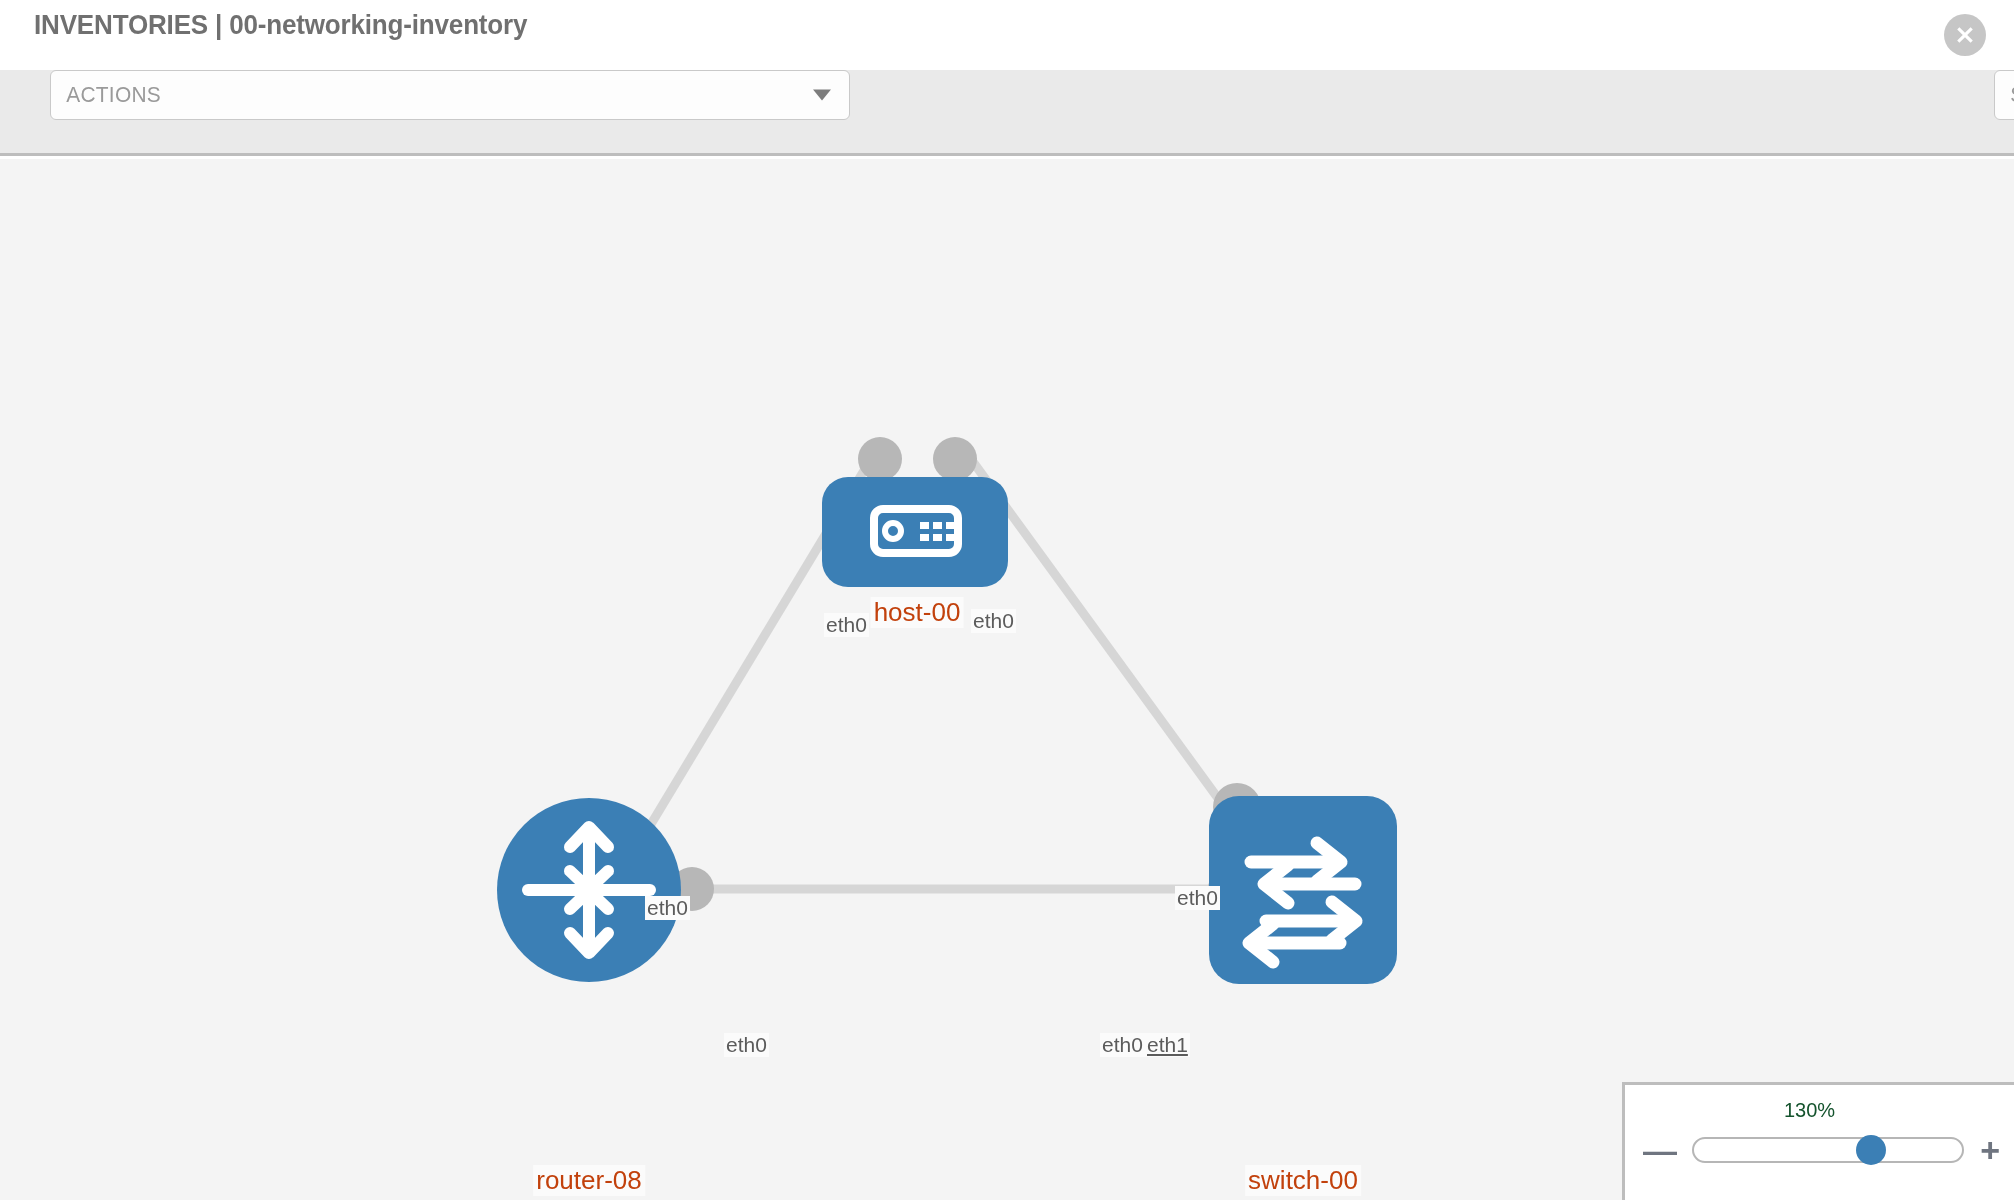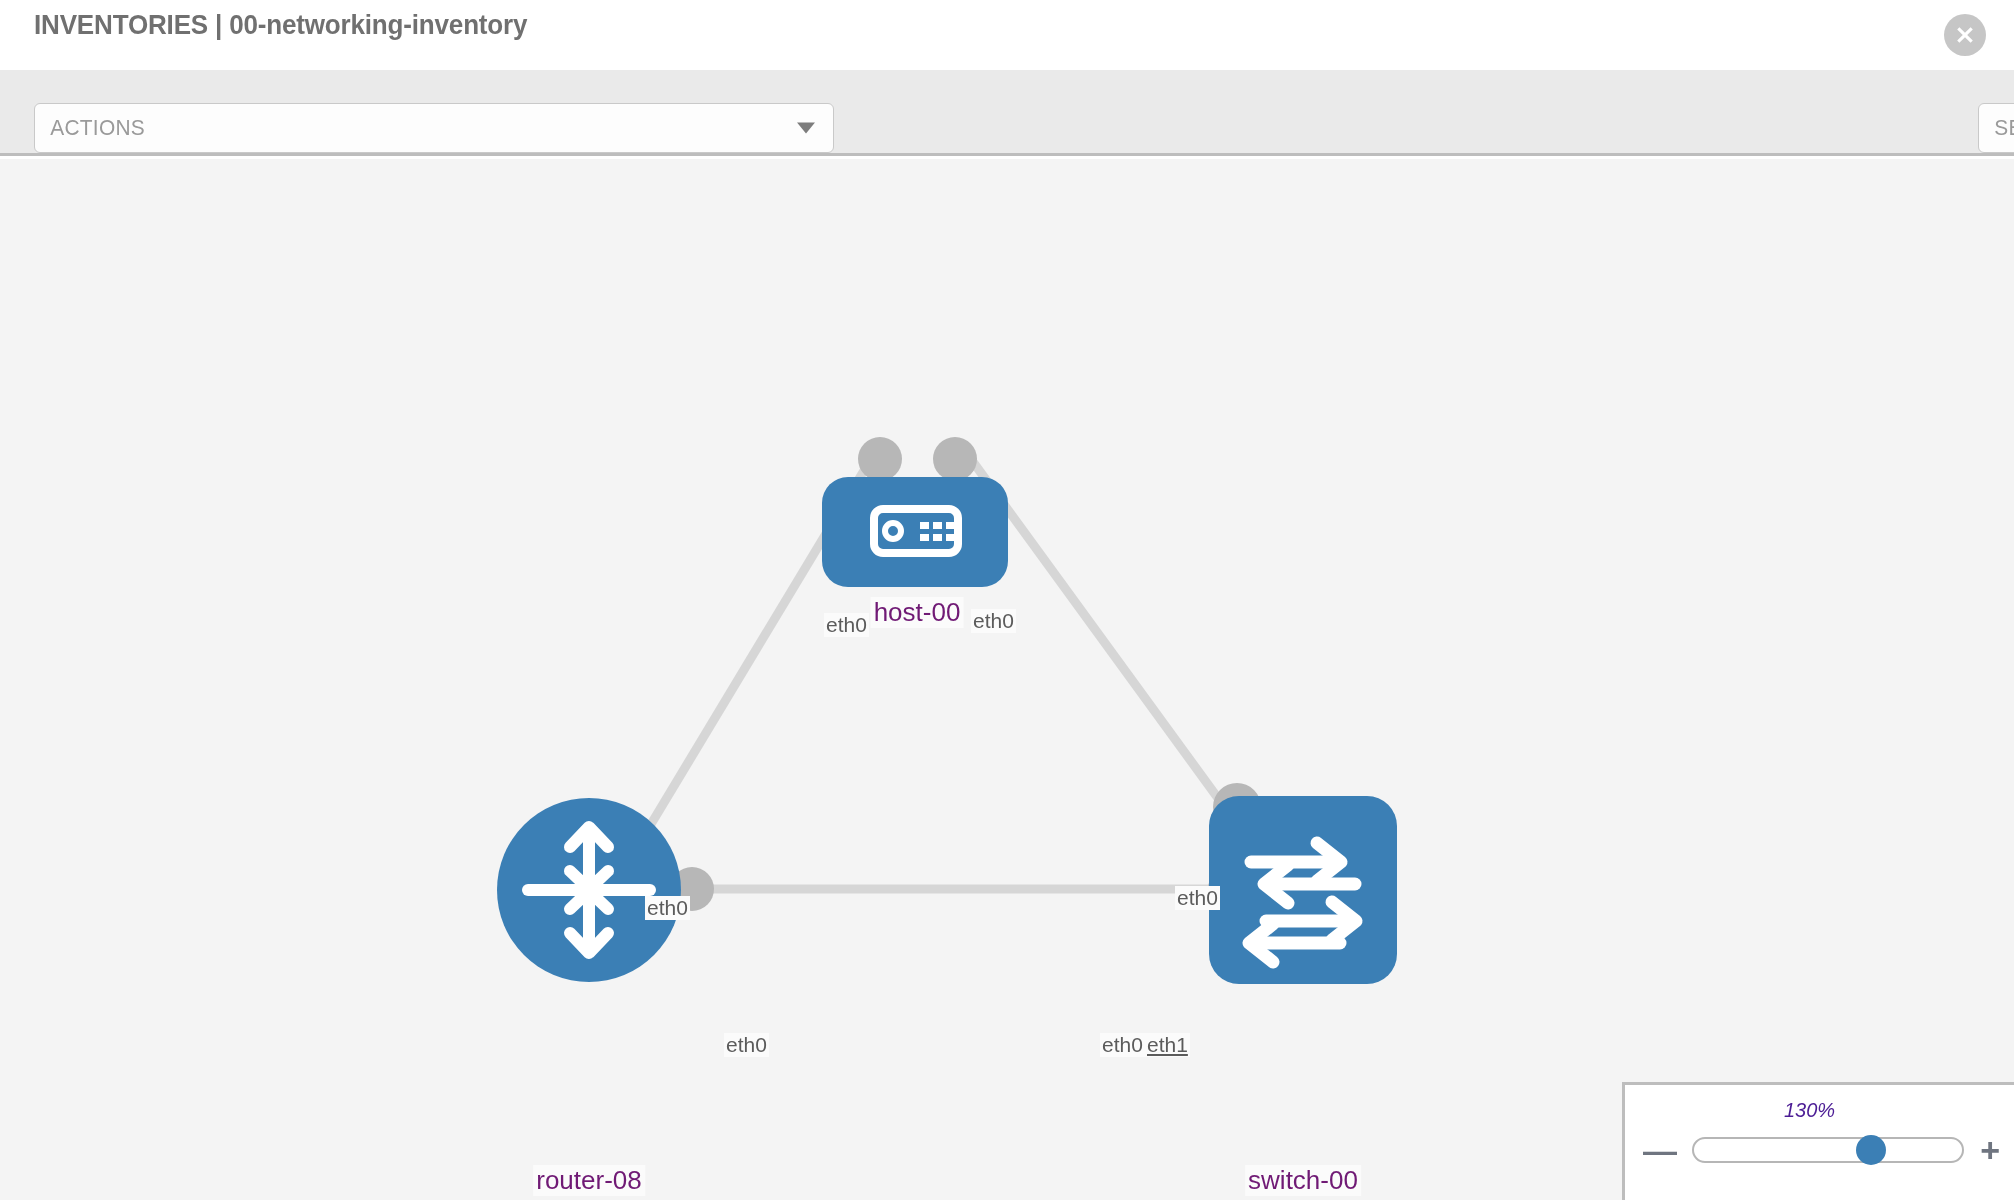--- a/index.html
+++ b/index.html
@@ -52,21 +52,22 @@
   .close-btn svg { display: block; }
 
   
   .toolbar {
     position: absolute;
     left: 0; top: 70px;
     width: 2014px; height: 86px;
     background: #eaeaea;
     border-bottom: 3px solid #bdbdbd;
     display: flex;
-    align-items: flex-end;
+    align-items: flex-start;
+    padding-left: 16px;
   }
   .select-box {
     position: relative;
     background: #fdfdfd;
     border: 1px solid #c9c9c9;
     border-radius: 6px;
     height: 50px;
     display: flex;
     align-items: center;
     cursor: pointer;
@@ -108,21 +109,21 @@
     left: 0; top: 159px;
     width: 2014px; height: 1041px;
     background: #f4f4f4;
     overflow: hidden;
   }
   .canvas svg { position: absolute; left: 0; top: 0; }
 
   .node-label {
     position: absolute;
     font-size: 26px;
-    color: #701a75;
+    color: #c2410c;
     background: #fbfbfb;
     padding: 0 3px;
     white-space: nowrap;
     transform: translateX(-50%);
   }
   .edge-label {
     position: absolute;
     font-size: 21px;
     color: #5b5b5b;
     background: #fbfbfb;
@@ -137,23 +138,22 @@
     width: 392px; height: 118px;
     background: #ffffff;
     border-top: 3px solid #bdbdbd;
     border-left: 3px solid #bdbdbd;
   }
   .zoom-value {
     position: absolute;
     top: 14px; left: 0; right: 0;
     text-align: center;
     font-size: 20px;
-    color: #4c1d95;
+    color: #14532d;
     transform: translateX(-10px);
-    font-style: italic;
   }
   .zoom-row {
     position: absolute;
     top: 48px; left: 18px; right: 14px;
     display: flex;
     align-items: center;
     gap: 16px;
   }
   .zoom-minus, .zoom-plus {
     color: #6f7580;

